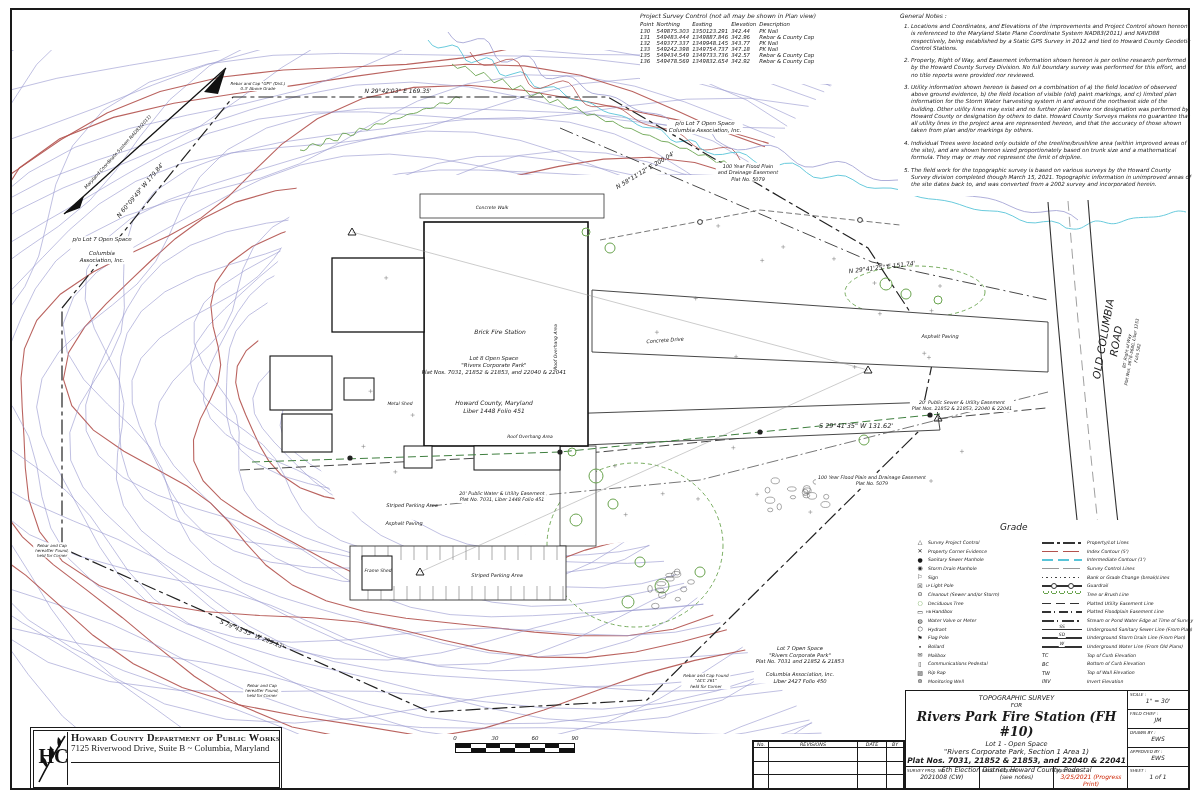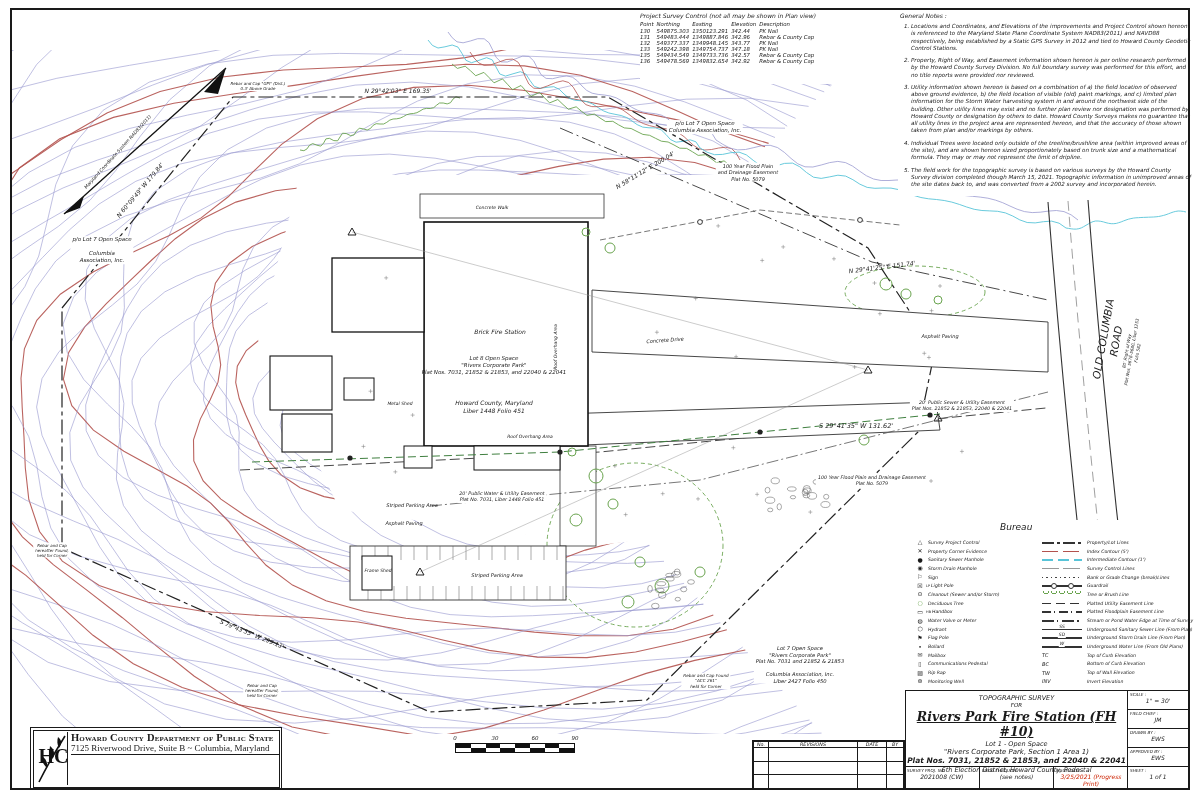--- a/index.html
+++ b/index.html
@@ -53,40 +53,40 @@
   .lg-abbr{width:40px;margin-right:5px;font-size:5px;flex:none;}
 
   
   #title-block{left:905px;top:690px;width:285px;height:100px;border:1.5px solid #1a1a1a;box-sizing:border-box;font-style:italic;}
   .tb-cell{position:absolute;border-left:1px solid #1a1a1a;border-top:1px solid #1a1a1a;box-sizing:border-box;}
   .tb-lab{font-size:4.2px;margin:1px 0 0 2px;}
   .tb-val{font-size:6px;text-align:center;}
   #tb-center{position:absolute;left:0;top:0;width:221px;height:75px;text-align:center;}
   #tb-l1{font-size:6.5px;margin-top:3px;}
   #tb-l2{font-size:5.5px;}
-  #tb-project{font-family:"DejaVu Serif",serif;font-size:12.5px;font-weight:bold;font-style:italic;margin-top:1px;text-decoration:underline;}
+  #tb-project{font-family:"DejaVu Serif",serif;font-size:12.5px;font-weight:bold;font-style:italic;margin-top:1px;}
   #tb-s1{font-size:6.5px;margin-top:1px;}
   #tb-s2{font-size:7px;}
   #tb-s3{font-size:7.5px;font-weight:bold;}
   #tb-s4{font-size:6.5px;margin-top:1px;}
 
   
   #revisions{left:752px;top:740px;width:153px;height:50px;border:1.5px solid #1a1a1a;box-sizing:border-box;}
   #rev-table{width:100%;height:100%;border-collapse:collapse;table-layout:fixed;}
   #rev-table th{font-size:4.8px;font-style:italic;font-weight:normal;border:0.8px solid #1a1a1a;padding:0;}
   #rev-table td{border:0.8px solid #1a1a1a;padding:0;font-size:5px;}
 
   
   #dpw{left:30px;top:727px;width:252px;height:63px;border:1.6px solid #1a1a1a;box-sizing:border-box;font-family:"Liberation Serif",serif;}
   #dpw::after{content:"";position:absolute;inset:1.5px;border:0.8px solid #1a1a1a;pointer-events:none;}
   #dpw-logo{position:absolute;left:3.5px;top:3.5px;width:32px;height:53px;border-right:0.8px solid #1a1a1a;}
   #dpw-mono{position:absolute;left:4px;top:13px;font-size:20px;font-weight:bold;color:#111;}
   #dpw-text{position:absolute;left:40px;top:4px;width:208px;}
   #dpw-name{font-variant:small-caps;font-weight:bold;font-size:10.5px;letter-spacing:0.2px;white-space:nowrap;}
-  #dpw-addr{font-size:9px;border-bottom:0.8px solid #1a1a1a;padding-bottom:1px;white-space:nowrap;}
+  #dpw-addr{font-size:9px;border-bottom:0.8px solid #1a1a1a;padding-bottom:9px;white-space:nowrap;}
   #dpw-row{display:flex;margin-top:2px;}
   #dpw-bureau{font-size:8px;width:120px;}
   #dpw-contact{font-size:5.2px;text-align:right;flex:1;line-height:1.35;}
 
   
   #scale-bar{left:455px;top:735px;width:120px;height:24px;}
   #scale-ticks{position:relative;height:8px;font-size:5.5px;font-style:italic;}
   #scale-ticks span{position:absolute;transform:translateX(-50%);}
   #scale-rows{border:0.8px solid #111;height:8px;display:flex;flex-direction:column;}
   .srow{display:flex;flex:1;}
@@ -449,21 +449,21 @@
     <ol id="notes-list">
         <li>Locations and Coordinates, and Elevations of the improvements and Project Control shown hereon is referenced to the Maryland State Plane Coordinate System NAD83(2011) and NAVD88 respectively, being established by a Static GPS Survey in 2012 and tied to Howard County Geodetic Control Stations.</li>
         <li>Property, Right of Way, and Easement information shown hereon is per online research performed by the Howard County Survey Division.  No full boundary survey was performed for this effort, and no title reports were provided nor reviewed.</li>
         <li>Utility information shown hereon is based on a combination of a) the field location of observed above ground evidence, b) the field location of visible (old) paint markings, and c) limited plan information for the Storm Water harvesting system in and around the northwest side of the building. Other utility lines may exist and no further plan review nor designation was performed by Howard County or designation by others to date. Howard County Surveys  makes no  guarantee that all utility lines in the project area are  represented hereon, and  that the accuracy of those shown taken from plan and/or markings by others.</li>
         <li>Individual Trees were located only outside of the treeline/brushline area (within improved areas of the site), and are shown hereon sized proportionately based on trunk size and a mathematical formula. They may or may not represent the limit of dripline.</li>
         <li>The field work for the topographic survey is based on various surveys by the Howard County Survey division completed though March 15, 2021. Topographic information in unimproved areas of the site dates back to, and was converted from a 2002 survey and incorporated herein.</li>
       </ol>
   </div>
 
   <div class="panel" id="legend-panel">
-    <div id="legend-title">Bureau</div>
+    <div id="legend-title">Grade</div>
     <div id="legend-symbols">
         <div class="lg-row">
           <span class="lg-glyph">△</span>
           <span class="lg-label">Survey Project Control</span>
         </div>
         <div class="lg-row">
           <span class="lg-glyph">✕</span>
           <span class="lg-label">Property Corner Evidence</span>
         </div>
         <div class="lg-row">
@@ -713,21 +713,21 @@
     <div id="dpw-logo">
       <svg width="32" height="53" viewBox="0 0 32 53">
         <path d="M4,50 C10,38 20,20 30,4" stroke="#111" stroke-width="1.6" fill="none"></path>
         <path d="M12,36 C8,32 6,28 7,24 C11,27 13,31 12,36 Z" fill="#111"></path>
         <path d="M18,26 C15,22 14,18 15,14 C19,17 20,21 18,26 Z" fill="#111"></path>
         <path d="M24,16 C22,12 22,9 23,5 C27,8 27,12 24,16 Z" fill="#111"></path>
       </svg>
       <div id="dpw-mono">HC</div>
     </div>
     <div id="dpw-text">
-      <div id="dpw-name">Howard County Department of Public State</div>
+      <div id="dpw-name">Howard County Department of Public Works</div>
       <div id="dpw-addr">7125 Riverwood Drive, Suite B  ~  Columbia, Maryland</div>
     </div>
   </div>
 
   <div class="panel" id="scale-bar">
     <div id="scale-ticks">
         <span style="left: 0%;">0</span>
         <span style="left: 33.33%;">30</span>
         <span style="left: 66.66%;">60</span>
         <span style="left: 99.99%;">90</span>

